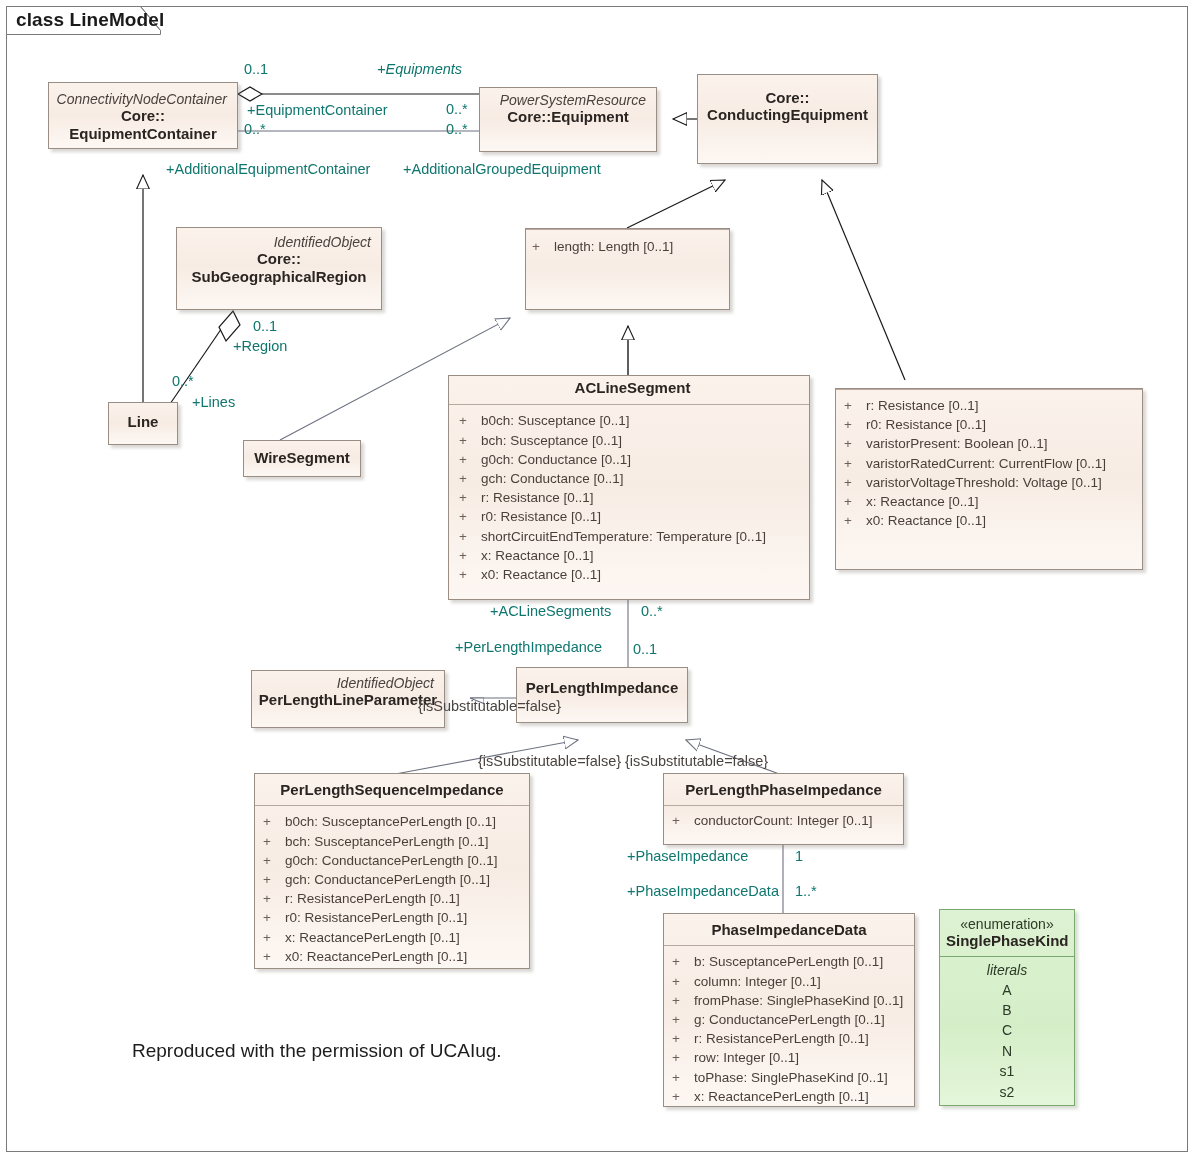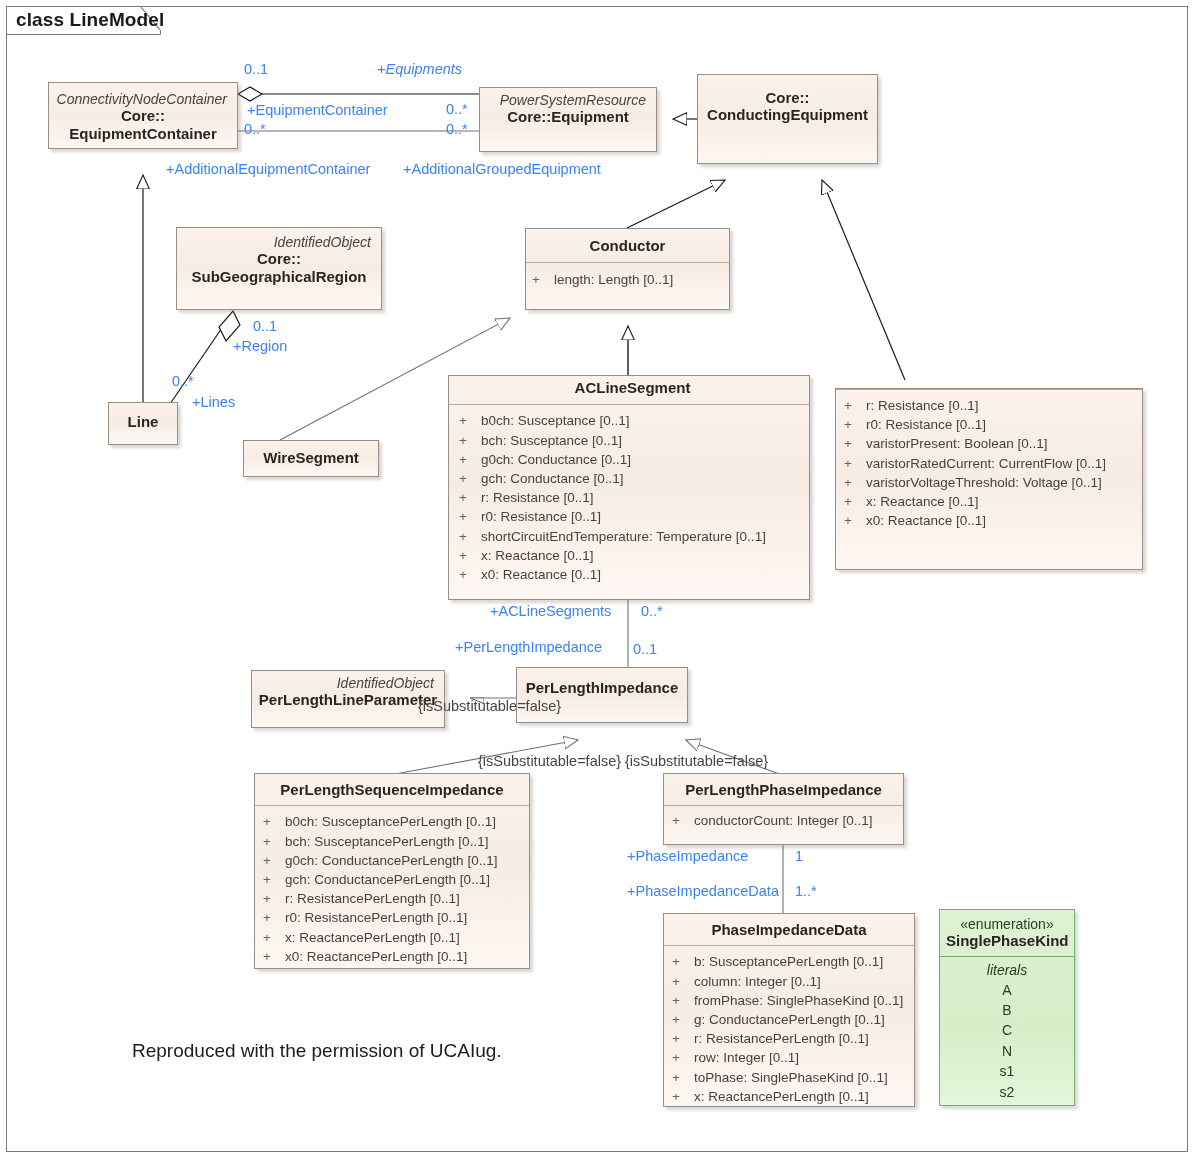--- a/index.html
+++ b/index.html
@@ -122,21 +122,21 @@
   }
   .uml .lit {
     font-size: 14px;
     line-height: 20.4px;
     color: #2c3a28;
   }
   
   .lbl {
     position: absolute;
     font-size: 14.5px;
-    color: #3b82f6;
+    color: #0f766e;
     white-space: nowrap;
     line-height: 16px;
   }
   .lbl.mult { font-size: 14.5px; }
   .lbl.constraint { color: #4a4440; }
   .credit {
     position: absolute;
     font-size: 19px;
     color: #1c1c1c;
     white-space: nowrap;
@@ -227,30 +227,27 @@
       <span class="cname">SubGeographicalRegion</span>
     </div>
   </div>
 
   <div class="uml" style="left:108px; top:402px; width:70px; height:43px;">
     <div class="hdr" style="padding-top:10px;">
       <span class="cname">Line</span>
     </div>
   </div>
 
-  <div class="uml" style="left:243px; top:440px; width:136px; height:37px;">
+  <div class="uml" style="left:243px; top:440px; width:118px; height:37px;">
     <div class="hdr" style="padding-top:8px;">
       <span class="cname">WireSegment</span>
     </div>
   </div>
 
   <div class="uml" style="left:525px; top:228px; width:205px; height:82px;">
-    <div class="hdr" style="padding-top:8px; padding-bottom:8px;">
-      <span class="cname">Conductor</span>
-    </div>
     <div class="sep"></div>
     <div class="attrs" style="padding-top:7px;">
       <div class="attr">
         <span class="vis">+</span>
         <span>length: Length [0..1]</span>
       </div>
     </div>
   </div>
 
   <div class="uml" style="left:448px; top:375px; width:362px; height:225px;">

